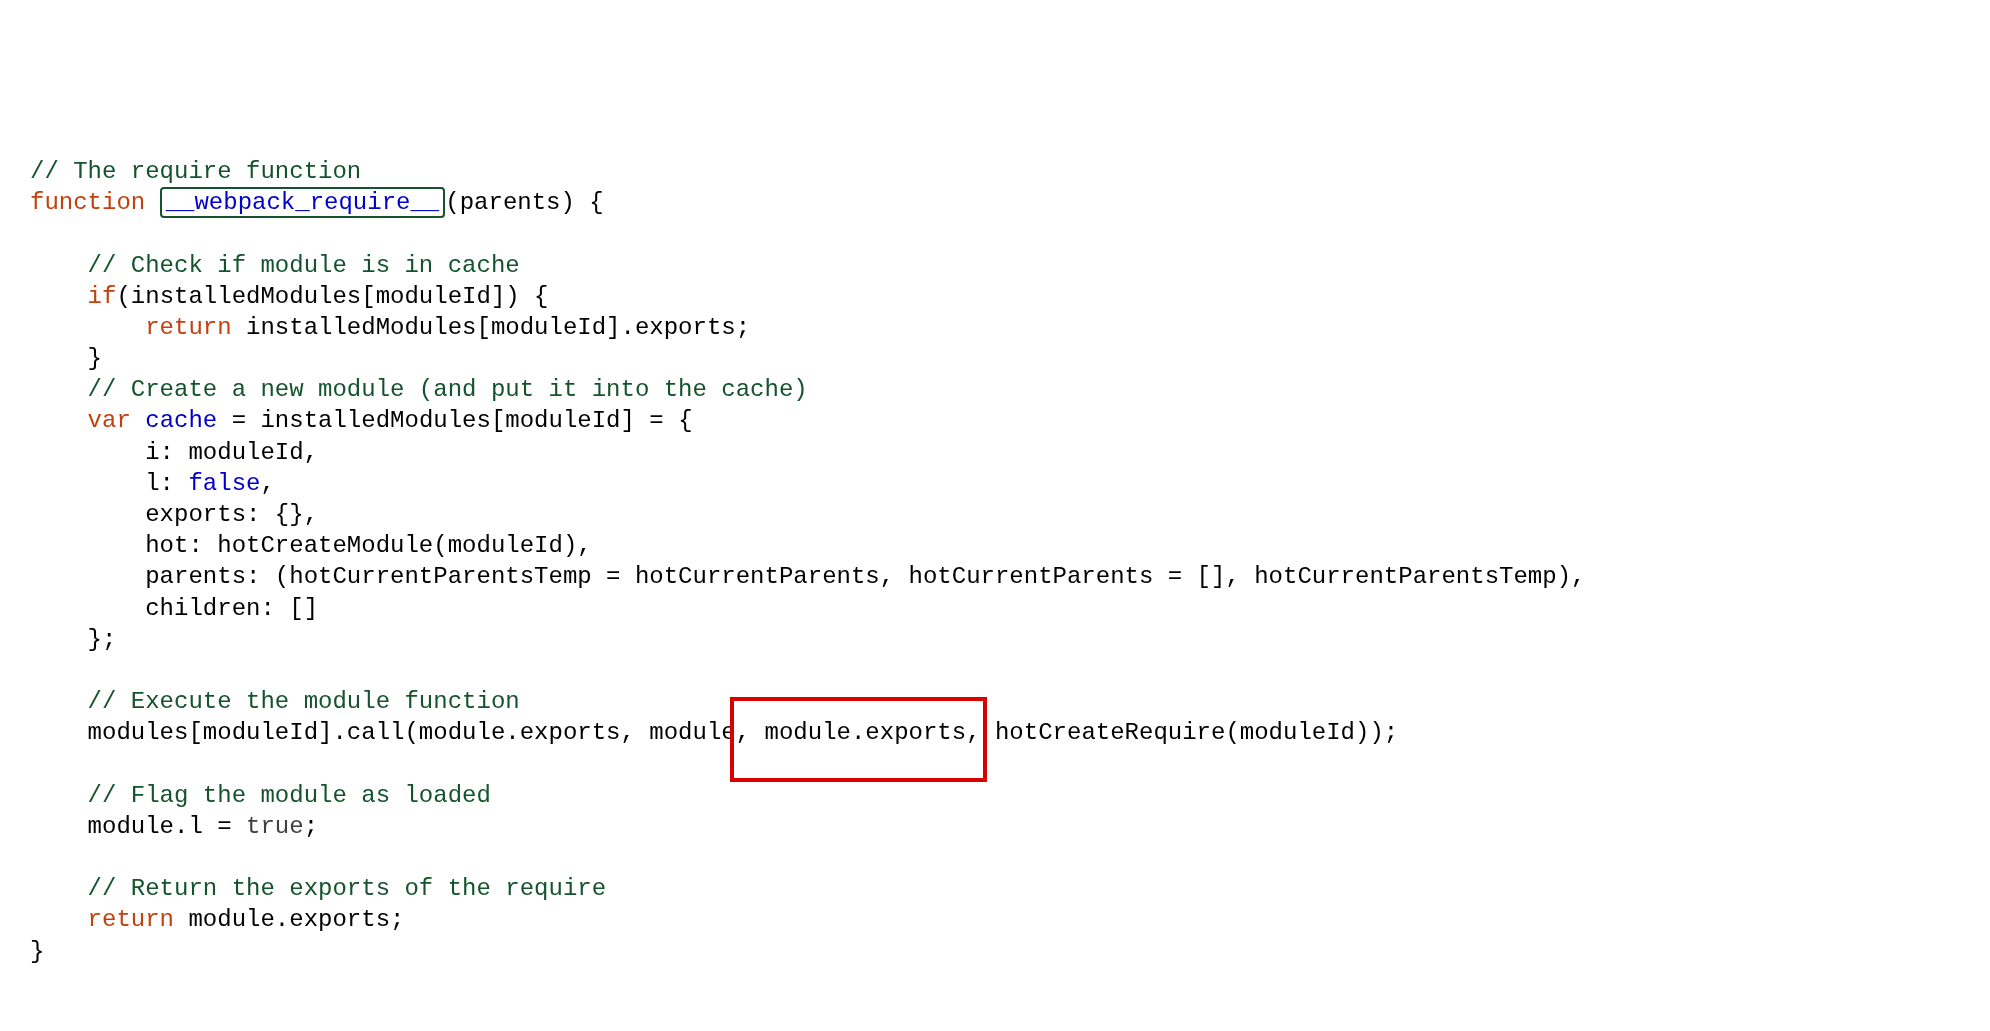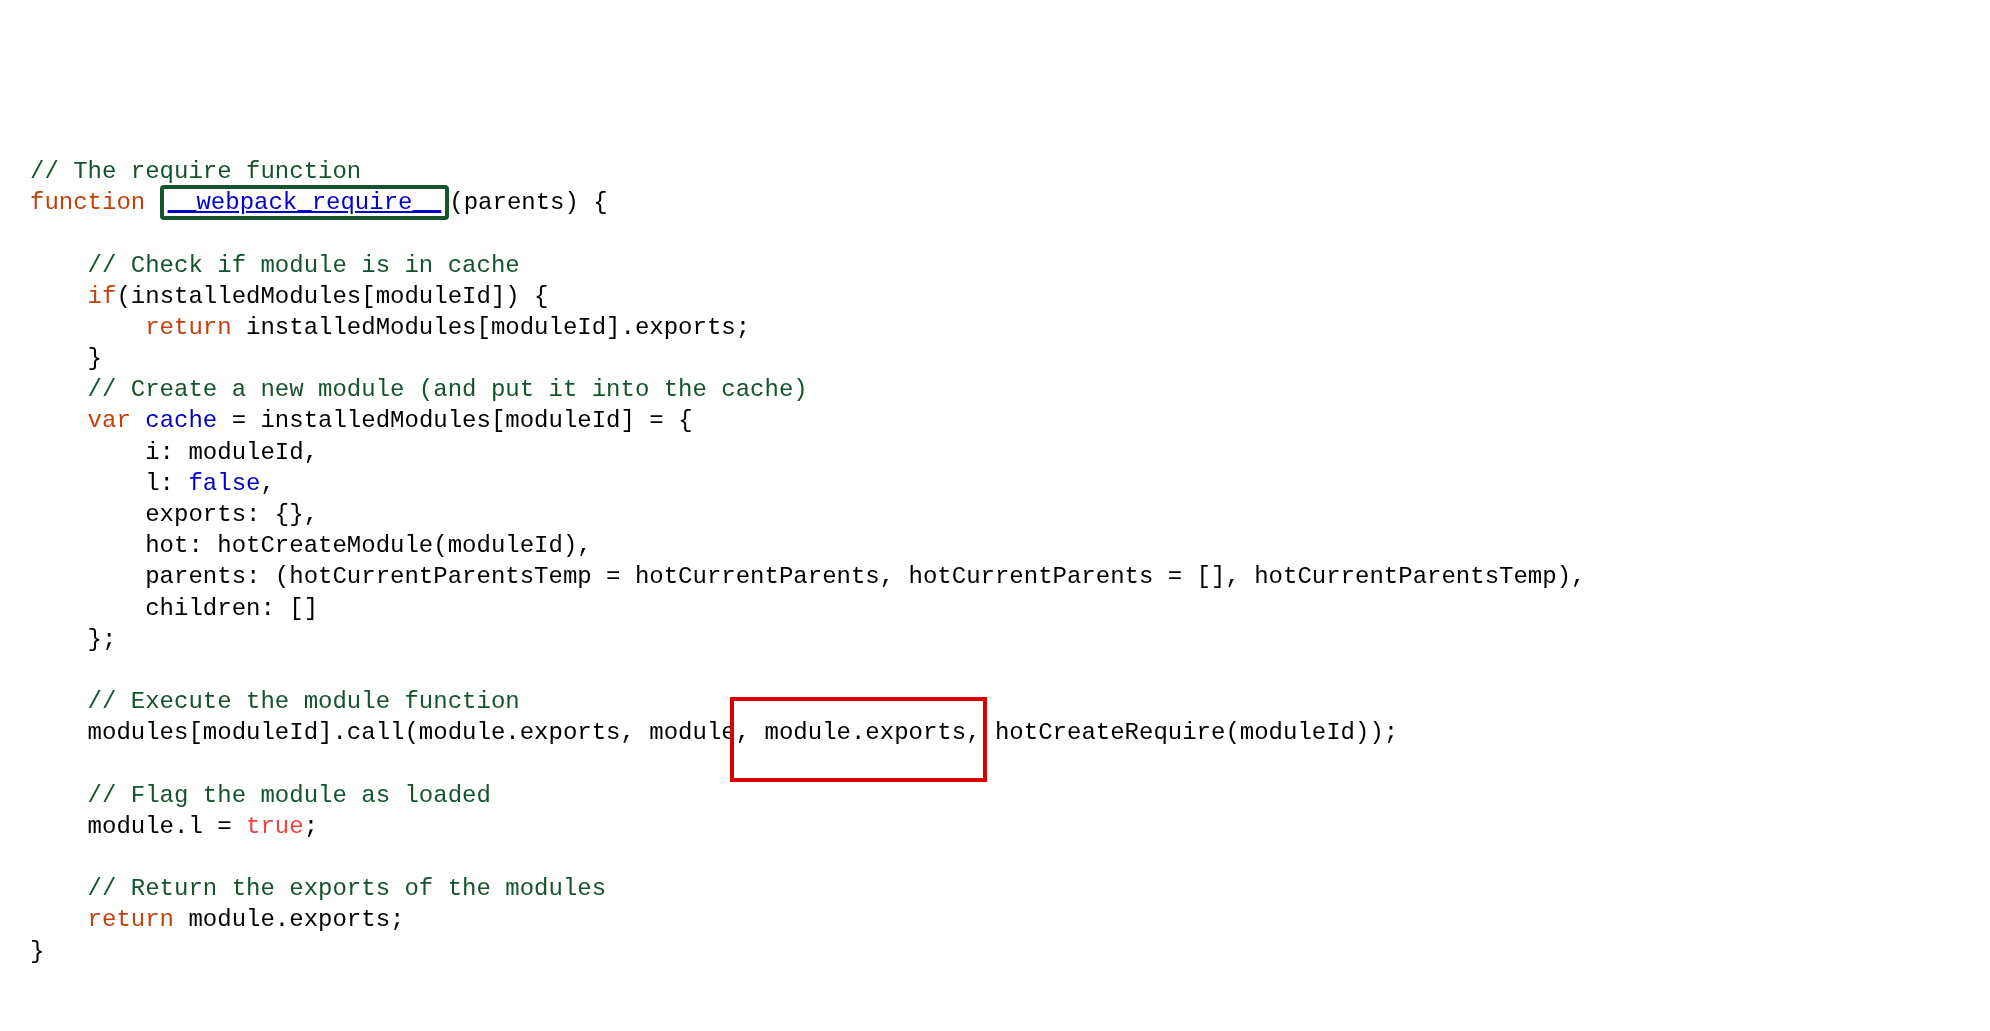--- a/index.html
+++ b/index.html
@@ -16,27 +16,26 @@
       padding: 0 30px;
       white-space: pre;
     }
     .code-container {
       position: relative;
     }
     .comment { color: #14532d; }
     .keyword { color: #c2410c; }
     .variable { color: #0000cc; }
     .false { color: #0000cc; margin-top: 48px; }
-    .true { color: #ef4444; font-family: Liberation Mono, monospace; }
+    .true { color: #404040; font-family: Liberation Mono, monospace; }
     .highlighted-fn {
-      border: 4px solid #14532d;
+      border: 2px solid #14532d;
       border-radius: 4px;
       padding: 0 4px;
       color: #0000cc;
-      text-decoration: underline;
     }
     .red-box {
       position: absolute;
       border: 4px solid #d90000;
       pointer-events: none;
     }
   </style>
 </head>
 <body>
 
@@ -59,20 +58,20 @@
         <span>parents: (hotCurrentParentsTemp = hotCurrentParents, hotCurrentParents = [], hotCurrentParentsTemp),</span>
         <span>children: []</span>
     <span>};</span>
 
     <span class="comment">// Execute the module function</span>
     <span>modules[moduleId].call(module.exports, module</span><span id="redbox-target">, module.exports,</span><span> hotCreateRequire(moduleId));</span>
 
     <span class="comment">// Flag the module as loaded</span>
     <span>module.l = </span><span class="true">true</span><span>;</span>
 
-    <span class="comment">// Return the exports of the modules</span>
+    <span class="comment">// Return the exports of the require</span>
     <span class="keyword">return</span><span> module.exports;</span>
 <span>}</span>
 <div id="red-overlay" class="red-box" style="left: 699.719px; top: 572.562px; width: 256.844px; height: 85px;"></div>
 </div>
 
 
 
 
 </body></html>

